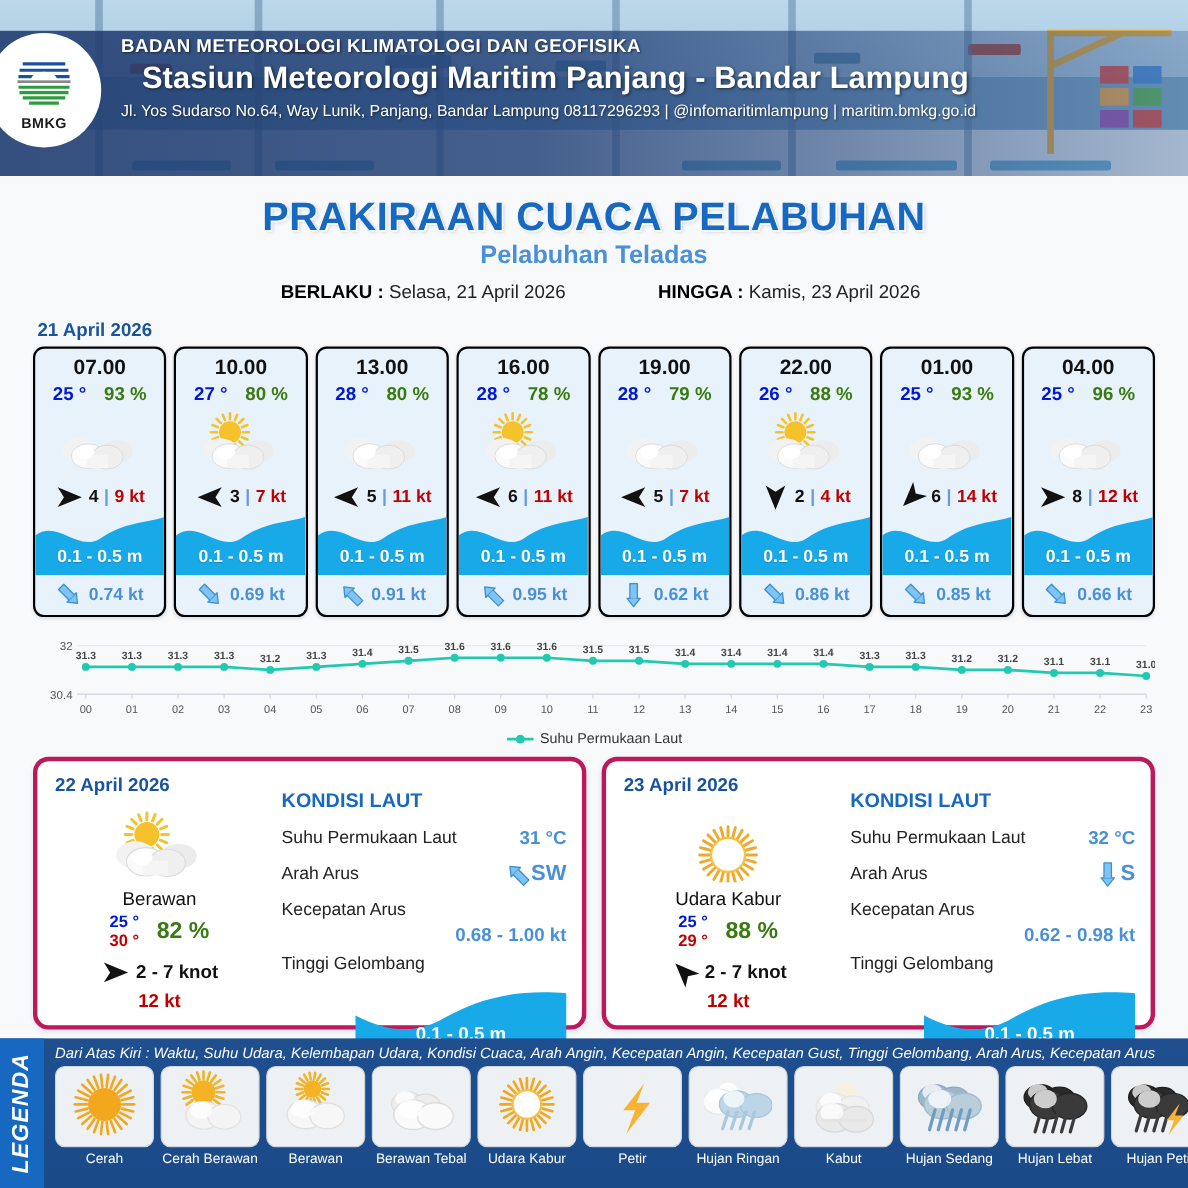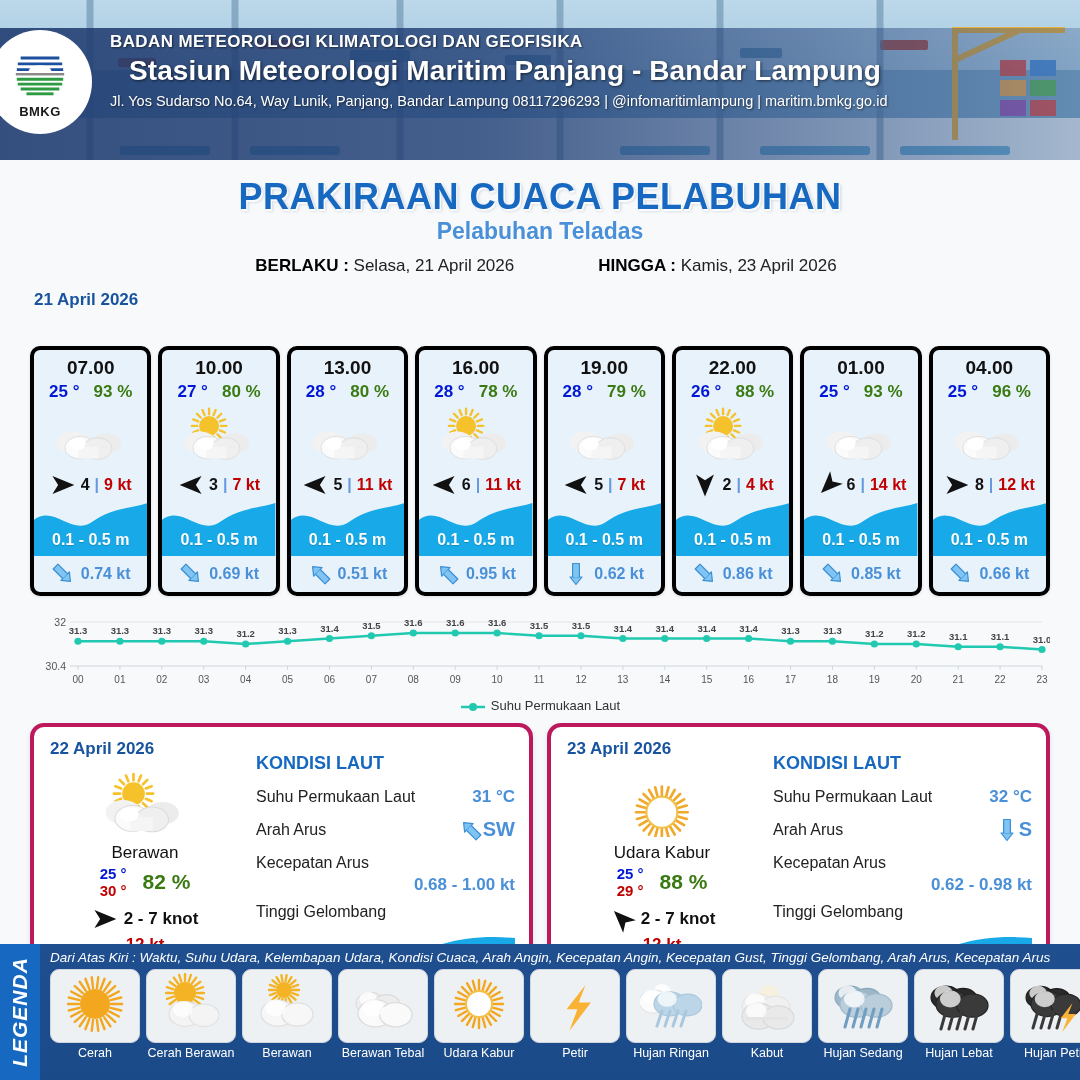--- a/index.html
+++ b/index.html
@@ -62,23 +62,23 @@
   .validity span { color:#222; }
 
   
   .date-label {
     margin: 14px 0 5px 34px; font-size: 17px; font-weight: bold; color:#17539e;
   }
 
   
   .cards { display:flex; gap: 7px; padding: 0 30px; }
   .card {
-    width: 127px; background:#e8f2fb; border:4px solid #000000; border-radius: 10px;
+    width: 127px; background:#e8f2fb; border:2px solid #000000; border-radius: 10px;
     overflow:hidden; box-shadow: 0 1px 3px rgba(120,140,160,.22);
-    display:flex; flex-direction:column;margin-top:31px;
+    display:flex; flex-direction:column;
   }
   .c-time { text-align:center; font-size:19px; font-weight:bold; color:#111; padding-top:7px; }
   .c-vals { display:flex; justify-content:space-around; align-items:center; padding: 3px 8px 0; }
   .c-temp { font-size:17px; font-weight:bold; color:#0018d6; }
   .c-hum  { font-size:17px; font-weight:bold; color:#3a7a12; }
   .c-icon { height: 66px; display:flex; align-items:center; justify-content:center; }
   .c-wind { display:flex; align-items:center; justify-content:center; gap:5px; height:34px; }
   .c-wind .wnum { font-size:16px; font-weight:bold; color:#111; }
   .c-wind .bar { color:#6699dd; font-weight:bold; font-size:16px; }
   .c-wind .gust { font-size:16px; font-weight:bold; color:#c00000; }
@@ -384,21 +384,21 @@
       <svg viewBox="0 0 127 54" preserveAspectRatio="none">
     <path d="M0 17.82 C 22 2.7, 42 33.48, 64 20.52 C 88 5.4, 108 6.4799999999999995, 127 1.08 L127 54 L0 54 Z" fill="#17a9e8"></path>
   </svg>
       <div class="wave-label">0.1 - 0.5 m</div>
     </div>
     <div class="c-cur">
       <svg width="24" height="24" viewBox="0 0 32 32" style="transform:rotate(315deg)">
       <path d="M16 30 L16 12 L8 12 L16 2 L24 12 L16 12" fill="#7fc4f2" stroke="#3d8fd4" stroke-width="1.6" stroke-linejoin="round"></path>
       <path d="M11.5 12 L11.5 30 L20.5 30 L20.5 12" fill="#7fc4f2" stroke="#3d8fd4" stroke-width="1.6" stroke-linejoin="round"></path>
         </svg>
-      <span class="cval">0.51 kt</span>
+      <span class="cval">0.91 kt</span>
     </div>
     </div>
     <div class="card">
     <div class="c-time">16.00</div>
     <div class="c-vals">
       <span class="c-temp">28 °</span>
       <span class="c-hum">78 %</span>
     </div>
     <div class="c-icon">
         <svg width="84.1" height="58" viewBox="0 0 90 64">

